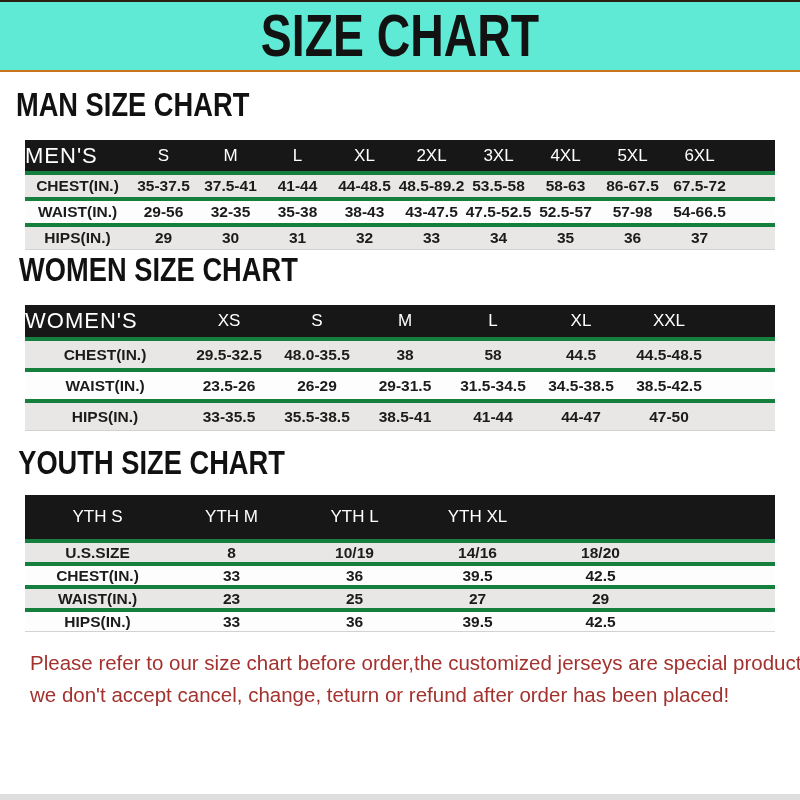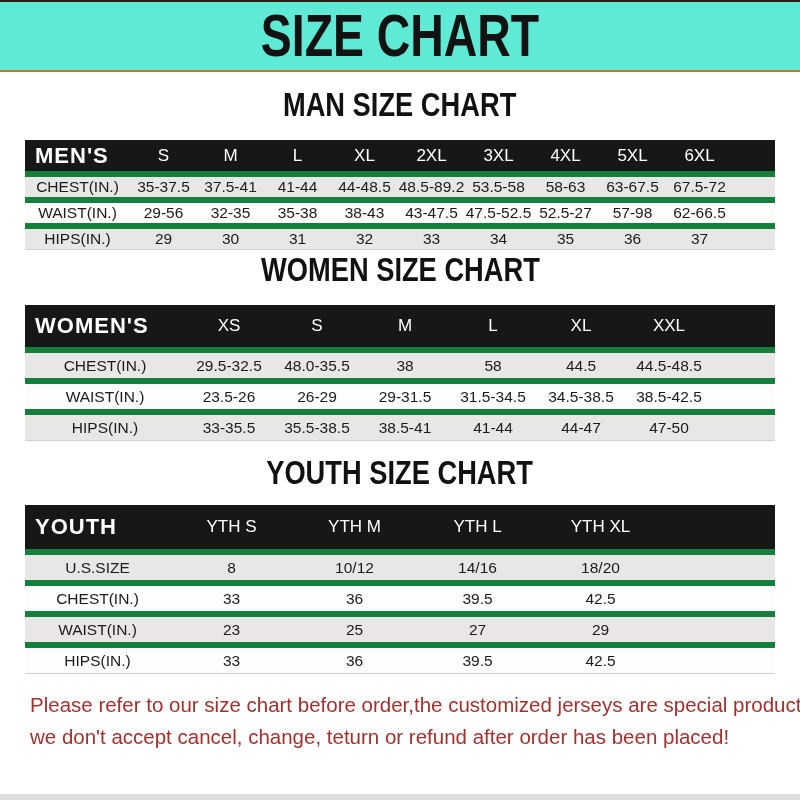--- a/index.html
+++ b/index.html
@@ -23,21 +23,21 @@
   .banner-title {
     display: inline-block;
     font-size: 58px; font-weight: 800; color: #121212;
     letter-spacing: 0px; line-height: 1;
     transform: scale(0.80, 1.02);
     white-space: nowrap;
   }
 
   
   .section-heading {
-    text-align: center;
+    text-align: left;
     margin-top: 16px;
     height: 34px; line-height: 34px;
   }
   .section-heading span {
     display: inline-block;
     font-size: 31px; font-weight: 800; color: #111;
     transform: scale(0.88, 1.05);
     white-space: nowrap;
   }
   #heading-women { margin-top: 4px; }
@@ -47,33 +47,33 @@
   .tbl { width: 750px; margin: 0 auto; border-bottom: 1px solid #d2d2d0; }
   #tbl-men   { margin-top: 18px; }
   #tbl-women { margin-top: 17px; }
   #tbl-youth { margin-top: 14px; }
 
   .bar {
     display: grid; align-items: center;
     background: #171717; color: #ffffff;
   }
   #tbl-men   .bar { height: 31px; grid-template-columns: 105px repeat(9, 67px) 1fr; }
-  #tbl-women .bar { height: 42px; grid-template-columns: 160px repeat(6, 88px) 1fr; }
+  #tbl-women .bar { height: 32px; grid-template-columns: 160px repeat(6, 88px) 1fr; }
   #tbl-youth .bar { height: 44px; grid-template-columns: 145px repeat(4, 123px) 1fr; }
 
   .bar-label {
-    font-weight: 700; font-size: 22px; letter-spacing: 1px;
-    padding-left: 10px; white-space: nowrap;
+    font-weight: 400; font-size: 22px; letter-spacing: 1px;
+    white-space: nowrap;
   }
   .col-h { text-align: center; font-size: 17px; white-space: nowrap; }
 
-  .row { display: grid; align-items: center; border-top: 6px solid #15803d; }
+  .row { display: grid; align-items: center; border-top: 4px solid #15803d; font-weight: bold; }
   #tbl-men   .row { height: 26px; grid-template-columns: 105px repeat(9, 67px) 1fr; }
   #tbl-women .row { height: 31px; grid-template-columns: 160px repeat(6, 88px) 1fr; }
-  #tbl-youth .row { height: 31px; grid-template-columns: 145px repeat(4, 123px) 1fr; }
+  #tbl-youth .row { height: 23px; grid-template-columns: 145px repeat(4, 123px) 1fr; }
   .row.gray  { background: #E8E7E5; }
   .row.white { background: #FDFDFD; }
 
   .row-label, .cell {
     text-align: center; font-size: 15.5px; color: #1b1b1b; white-space: nowrap;
   }
 
   
   .footer { margin-top: 15px; padding-left: 30px; color: #A3322E; }
   .footer div { font-size: 20.5px; line-height: 32px; white-space: nowrap; }
@@ -110,35 +110,35 @@
   </div>
   <div class="row gray">
     <div class="row-label">CHEST(IN.)</div>
     <div class="cell">35-37.5</div>
     <div class="cell">37.5-41</div>
     <div class="cell">41-44</div>
     <div class="cell">44-48.5</div>
     <div class="cell">48.5-89.2</div>
     <div class="cell">53.5-58</div>
     <div class="cell">58-63</div>
-    <div class="cell">63-67.5</div>
+    <div class="cell">86-67.5</div>
     <div class="cell">67.5-72</div>
     <div></div>
   </div>
   <div class="row white">
     <div class="row-label">WAIST(IN.)</div>
     <div class="cell">29-56</div>
     <div class="cell">32-35</div>
     <div class="cell">35-38</div>
     <div class="cell">38-43</div>
     <div class="cell">43-47.5</div>
     <div class="cell">47.5-52.5</div>
-    <div class="cell">52.5-27</div>
+    <div class="cell">52.5-57</div>
     <div class="cell">57-98</div>
-    <div class="cell">62-66.5</div>
+    <div class="cell">54-66.5</div>
     <div></div>
   </div>
   <div class="row gray">
     <div class="row-label">HIPS(IN.)</div>
     <div class="cell">29</div>
     <div class="cell">30</div>
     <div class="cell">31</div>
     <div class="cell">32</div>
     <div class="cell">33</div>
     <div class="cell">34</div>
@@ -195,31 +195,30 @@
     <div></div>
   </div>
 </div>
 
 <div class="section-heading" id="heading-youth">
   <span>YOUTH SIZE CHART</span>
 </div>
 
 <div class="tbl" id="tbl-youth">
   <div class="bar">
-    <div class="bar-label">YOUTH</div>
     <div class="col-h">YTH S</div>
     <div class="col-h">YTH M</div>
     <div class="col-h">YTH L</div>
     <div class="col-h">YTH XL</div>
     <div></div>
   </div>
   <div class="row gray">
     <div class="row-label">U.S.SIZE</div>
     <div class="cell">8</div>
-    <div class="cell">10/12</div>
+    <div class="cell">10/19</div>
     <div class="cell">14/16</div>
     <div class="cell">18/20</div>
     <div></div>
   </div>
   <div class="row white">
     <div class="row-label">CHEST(IN.)</div>
     <div class="cell">33</div>
     <div class="cell">36</div>
     <div class="cell">39.5</div>
     <div class="cell">42.5</div>

